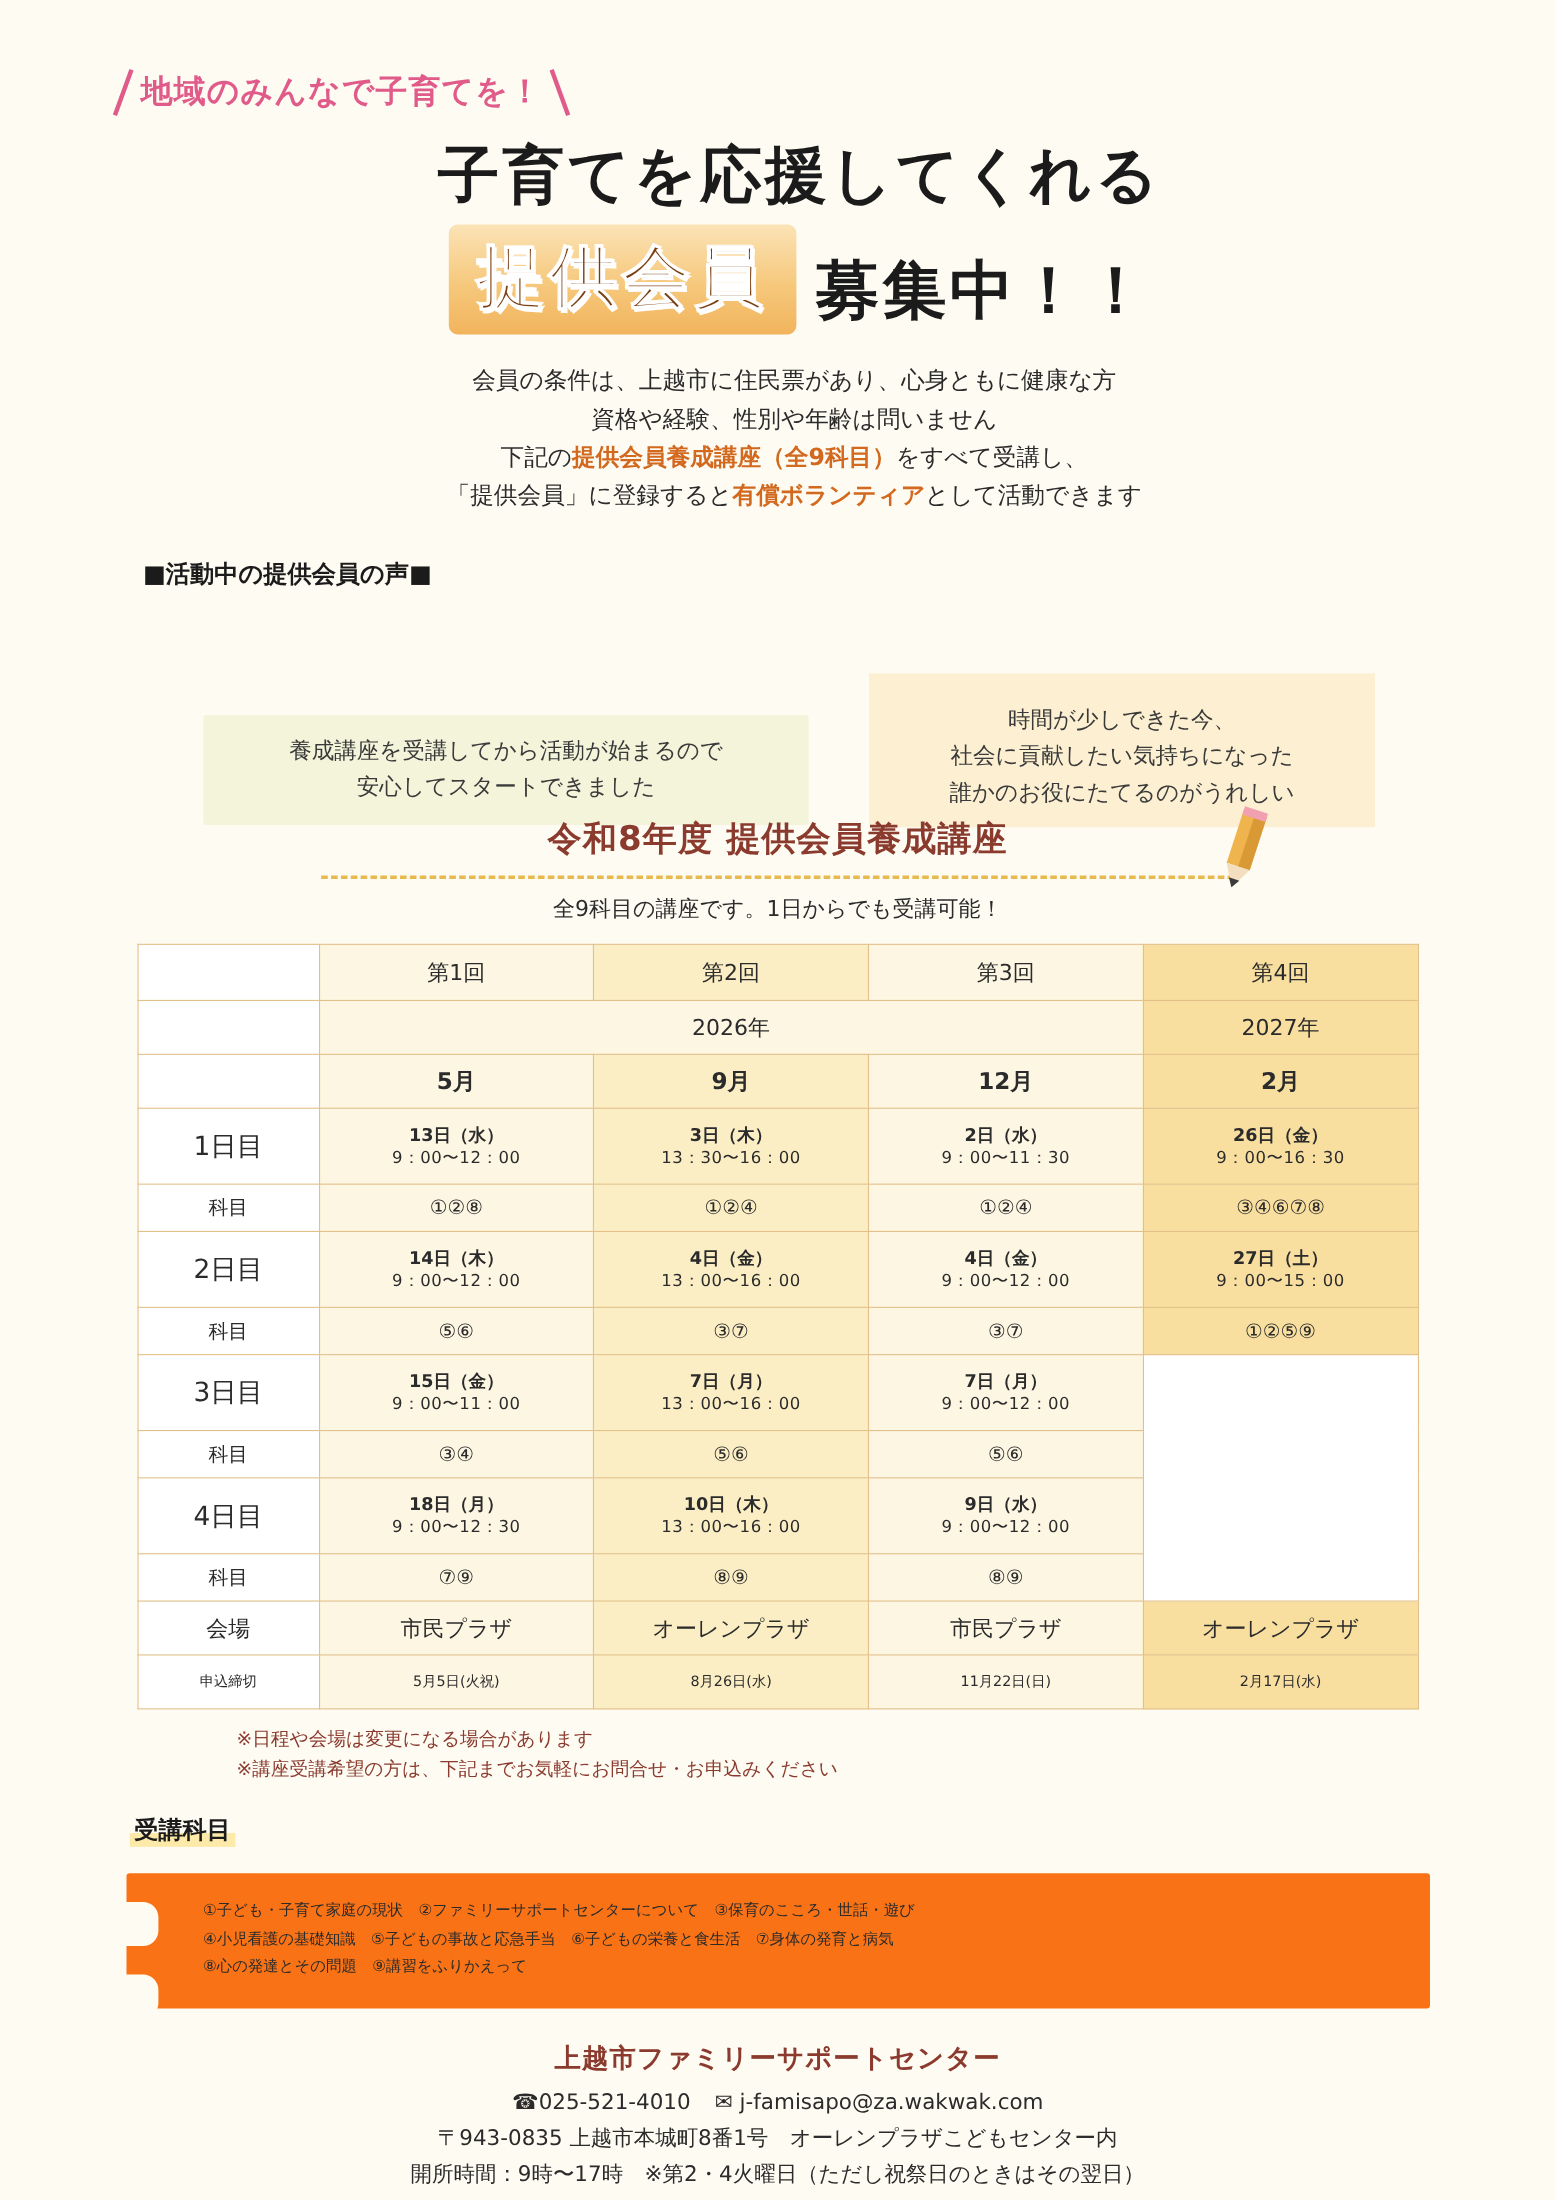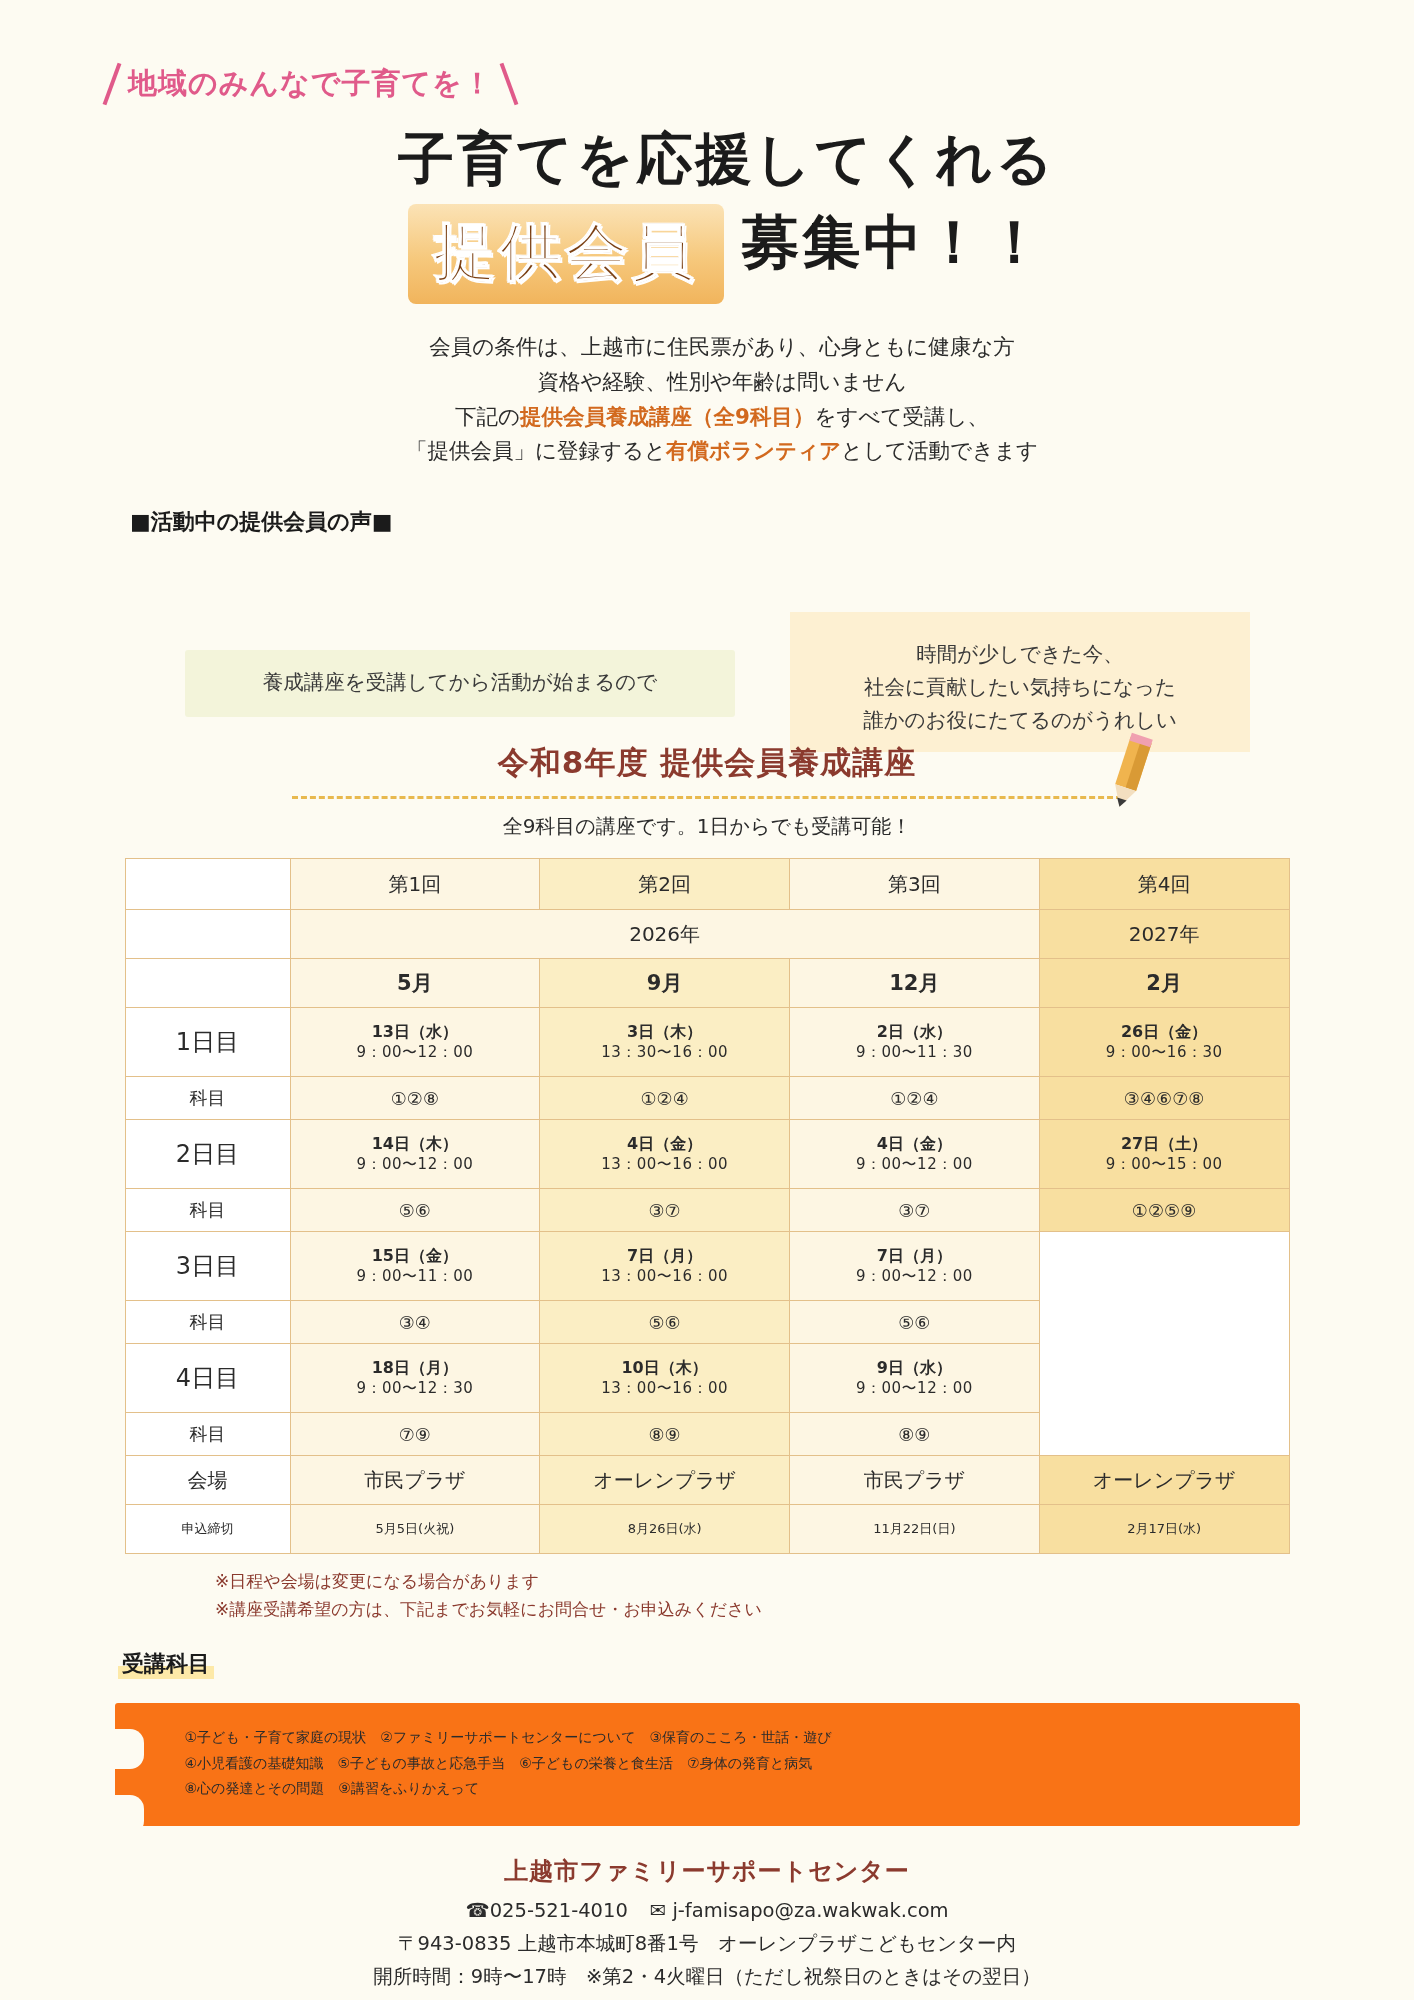--- a/index.html
+++ b/index.html
@@ -30,21 +30,21 @@
   .slash-r { transform:rotate(-20deg); }
 
   .title-main {
     text-align:center;
     font-size:56px; font-weight:bold; letter-spacing:3px;
     color:#1b1b1b;
     margin:16px 0 6px 0;
     padding-left:40px;
   }
   .title-row2 {
-    display:flex; justify-content:center; align-items:flex-start; gap:18px;
+    display:flex; justify-content:center; align-items:flex-end; gap:18px;
     padding-left:40px;
     margin-bottom:6px;
   }
   .hl-box {
     position:relative;
     display:inline-block;
     padding:6px 26px 10px 26px;
     background:linear-gradient(180deg,#fbe3b6 0%, #f6c87c 55%, #f1b45c 100%);
     border-radius:8px;
   }
@@ -225,20 +225,21 @@
     <div>
       <span>「提供会員」に登録すると</span><span class="accent2">有償ボランティア</span><span>として活動できます</span>
     </div>
   </div>
 
   
   <div class="voices-head">■活動中の提供会員の声■</div>
 
   <div class="voice-a">
     <div>養成講座を受講してから活動が始まるので</div>
+    <div>安心してスタートできました</div>
   </div>
 
   <div class="voice-b">
     <div>時間が少しできた今、</div>
     <div>社会に貢献したい気持ちになった</div>
     <div>誰かのお役にたてるのがうれしい</div>
   </div>
 
   
   <div class="course-title">

